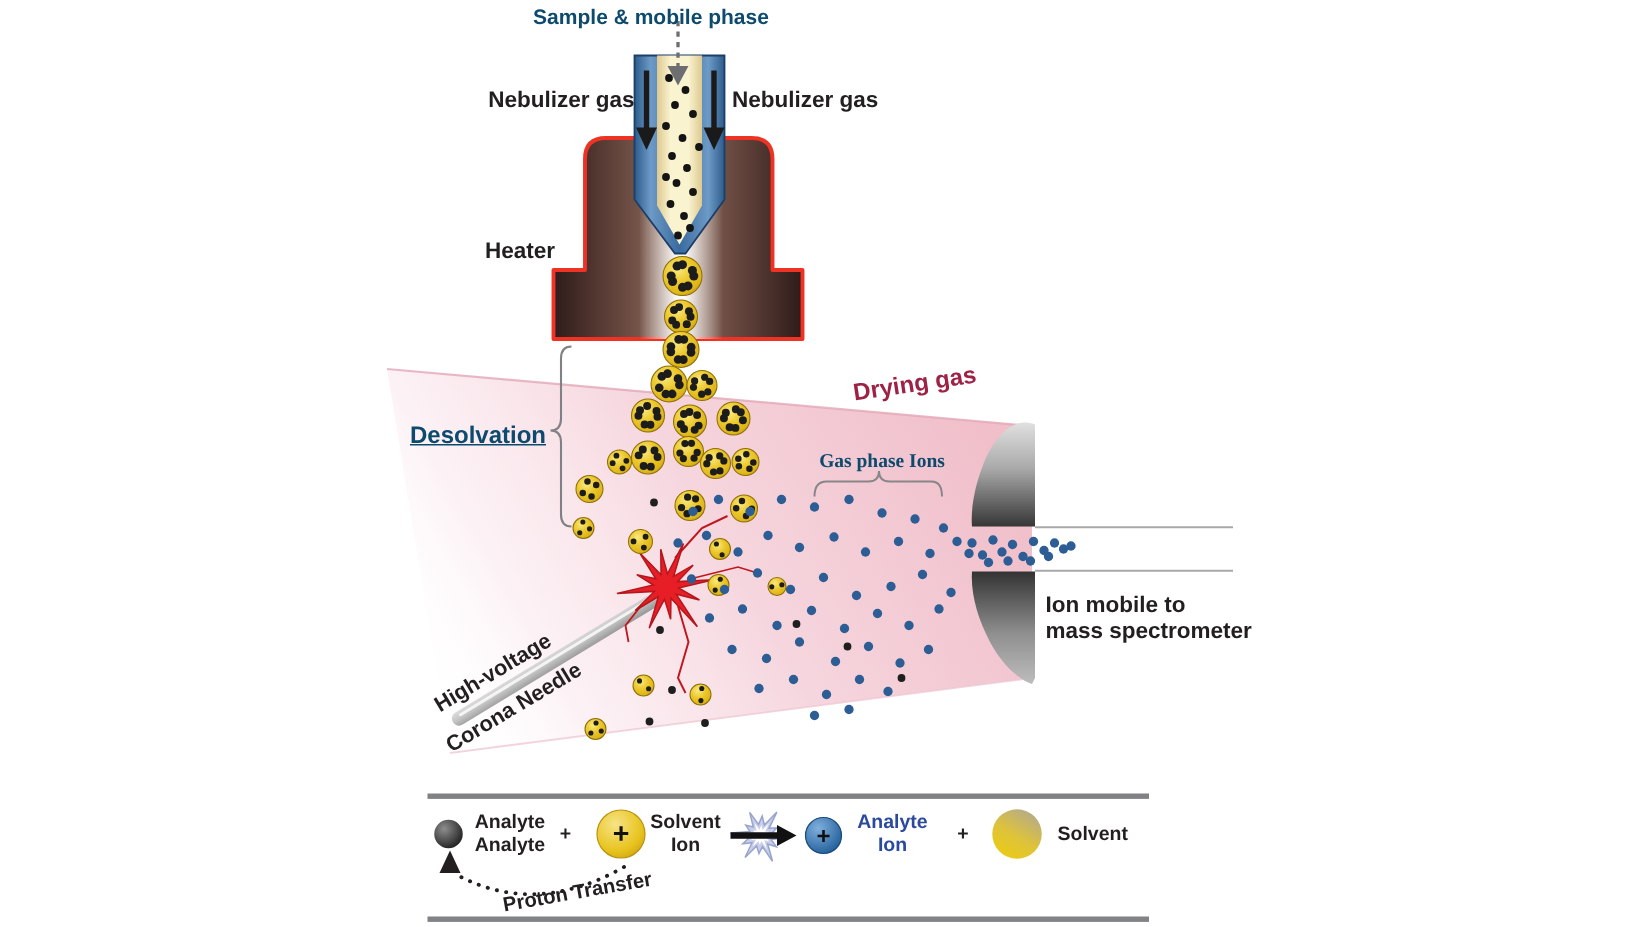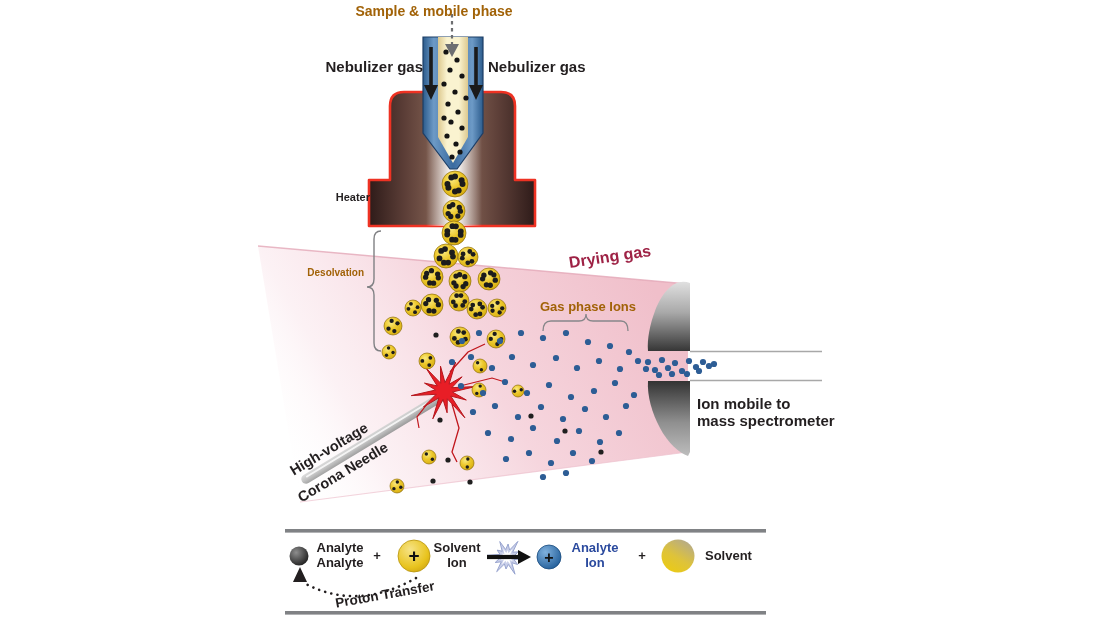--- a/index.html
+++ b/index.html
@@ -1,20 +1,20 @@
 <!DOCTYPE html>
 <html><head>
 <meta charset="utf-8">
 <style>
   html,body{margin:0;padding:0;background:#fff;}
   .stage{position:relative;width:1100px;height:618px;background:#ffffff;overflow:hidden;
          font-family:"Liberation Sans",sans-serif;}
   .stage svg{position:absolute;left:0;top:0;}
   .lbl{position:absolute;color:#231f20;font-weight:700;white-space:nowrap;line-height:1.15;}
-  .gray{color:#a16207;}
+  .gray{color:#0c4a6e;}
   .center{text-align:center;}
   .right{text-align:right;}
 </style>
 </head>
 <body>
 
 <div class="stage">
 
 <svg width="1100" height="618" viewBox="0 0 1100 618">
   <defs>
@@ -443,27 +443,27 @@
     <path d="M416,578 Q358,611 306,584" fill="none" stroke="#231f20" stroke-width="2.6" stroke-linecap="round" stroke-dasharray="0.1,6.2"></path>
     <polygon points="293,582 307,582 300,567" fill="#231f20"></polygon>
   </g>
 </svg>
 
   <div class="lbl gray center" style="left:334px;top:3px;width:200px;font-size:14px;">Sample &amp; mobile phase</div>
 
   <div class="lbl right" style="left:323px;top:58px;width:100px;font-size:15px;">Nebulizer gas</div>
   <div class="lbl" style="left:488px;top:58px;font-size:15px;">Nebulizer gas</div>
 
-  <div class="lbl right" style="left:280px;top:159px;width:90px;font-size:11px;margin-top:32px;">Heater</div>
-
-  <div class="lbl gray right" style="left:264px;top:267px;width:100px;font-size:10px;font-weight:600;">Desolvation</div>
+  <div class="lbl right" style="left:280px;top:159px;width:90px;font-size:15px;">Heater</div>
+
+  <div class="lbl gray right" style="left:264px;top:282px;width:100px;font-size:16px;font-weight:600;text-decoration:underline;">Desolvation</div>
 
   <div class="lbl center" style="left:563px;top:248px;width:94px;font-size:16px;font-weight:700;color:#9e2245;transform:rotate(-8.5deg);">Drying gas</div>
 
-  <div class="lbl gray center" style="left:538px;top:300px;width:100px;font-size:13px;font-weight:600;">Gas phase Ions</div>
+  <div class="lbl gray center" style="left:538px;top:300px;width:100px;font-size:13px;font-weight:600;font-family:Liberation Serif, serif;">Gas phase Ions</div>
 
   <div class="lbl center" style="left:268px;top:434px;width:136px;font-size:14.5px;transform:rotate(-31deg);line-height:1.85;">
     <span style="display:block">High-voltage</span>
     <span style="display:block">Corona Needle</span>
   </div>
 
   <div class="lbl" style="left:697px;top:395px;font-size:15px;font-weight:600;">
     <span style="display:block">Ion mobile to</span>
     <span style="display:block">mass spectrometer</span>
   </div>

